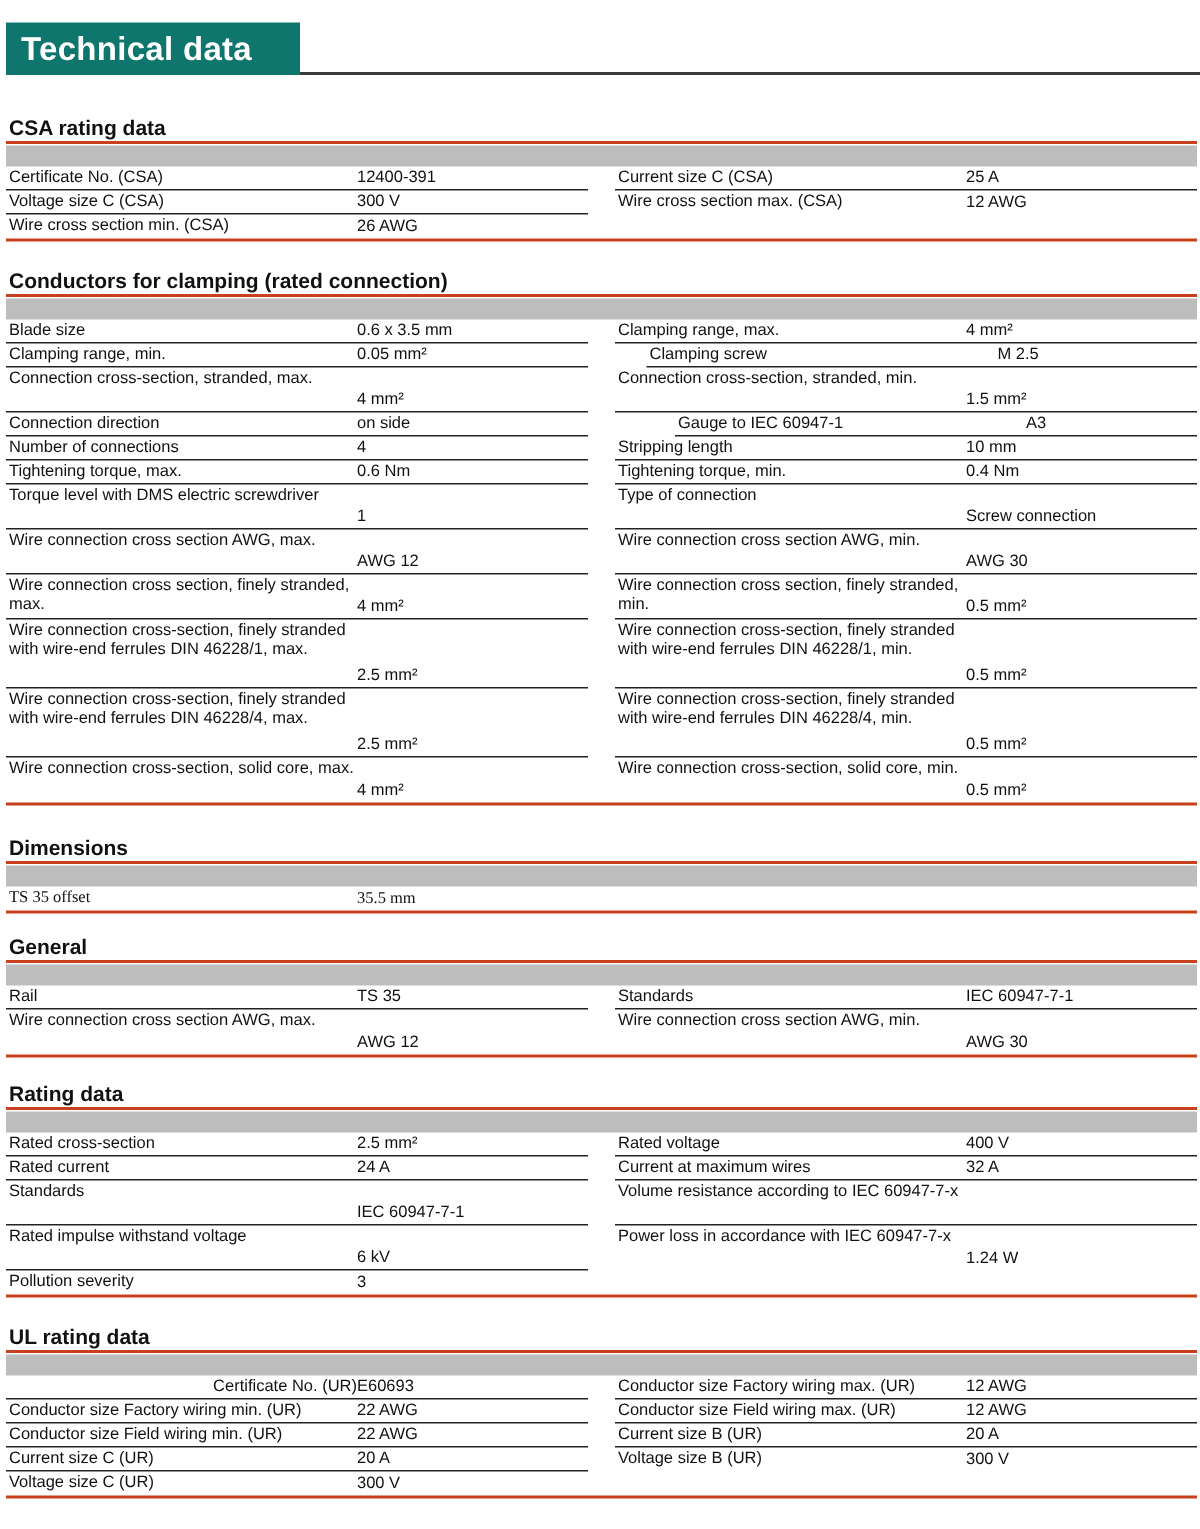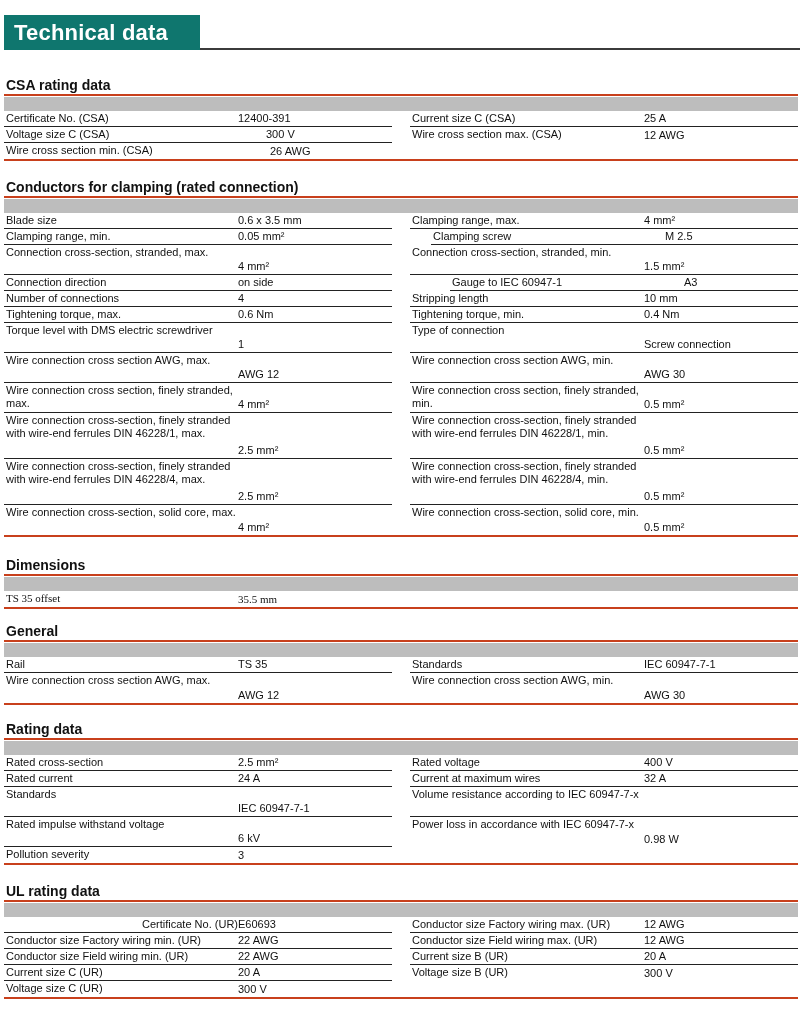--- a/index.html
+++ b/index.html
@@ -43,25 +43,25 @@
     <div class="section" style="top: 76px;">
       <div class="sec-title">CSA rating data</div>
       <div class="orange"></div>
       <div class="grey"></div>
       <div class="cols">
         <div class="col">
           <div class="row" style="height: 16px;">
             <div class="k">Certificate No. (CSA)</div>
             <div class="v">12400-391</div>
           </div>
-          <div class="row" style="height: 16px; gap: 28px;">
+          <div class="row" style="height: 16px;">
             <div class="k">Voltage size C (CSA)</div>
             <div class="v">300 V</div>
           </div>
-          <div class="row" style="height: 16px; border-bottom: none; gap: 32px;">
+          <div class="row" style="height: 16px; border-bottom: none;">
             <div class="k">Wire cross section min. (CSA)</div>
             <div class="v">26 AWG</div>
           </div>
         </div>
         <div class="col">
           <div class="row" style="height: 16px;">
             <div class="k">Current size C (CSA)</div>
             <div class="v">25 A</div>
           </div>
           <div class="row" style="height: 16px;">
@@ -257,21 +257,21 @@
           </div>
           <div class="row" style="height: 16px;">
             <div class="k">Current at maximum wires</div>
             <div class="v">32 A</div>
           </div>
           <div class="row" style="height: 30px;">
             <div class="k">Volume resistance according to IEC 60947-7-x</div>
           </div>
           <div class="row" style="height: 30px;">
             <div class="k">Power loss in accordance with IEC 60947-7-x</div>
-            <div class="v">0.98 W</div>
+            <div class="v">1.24 W</div>
           </div>
         </div>
       </div>
       <div class="endline"></div>
     </div>
     <div class="section" style="top: 882px;">
       <div class="sec-title">UL rating data</div>
       <div class="orange"></div>
       <div class="grey"></div>
       <div class="cols">

